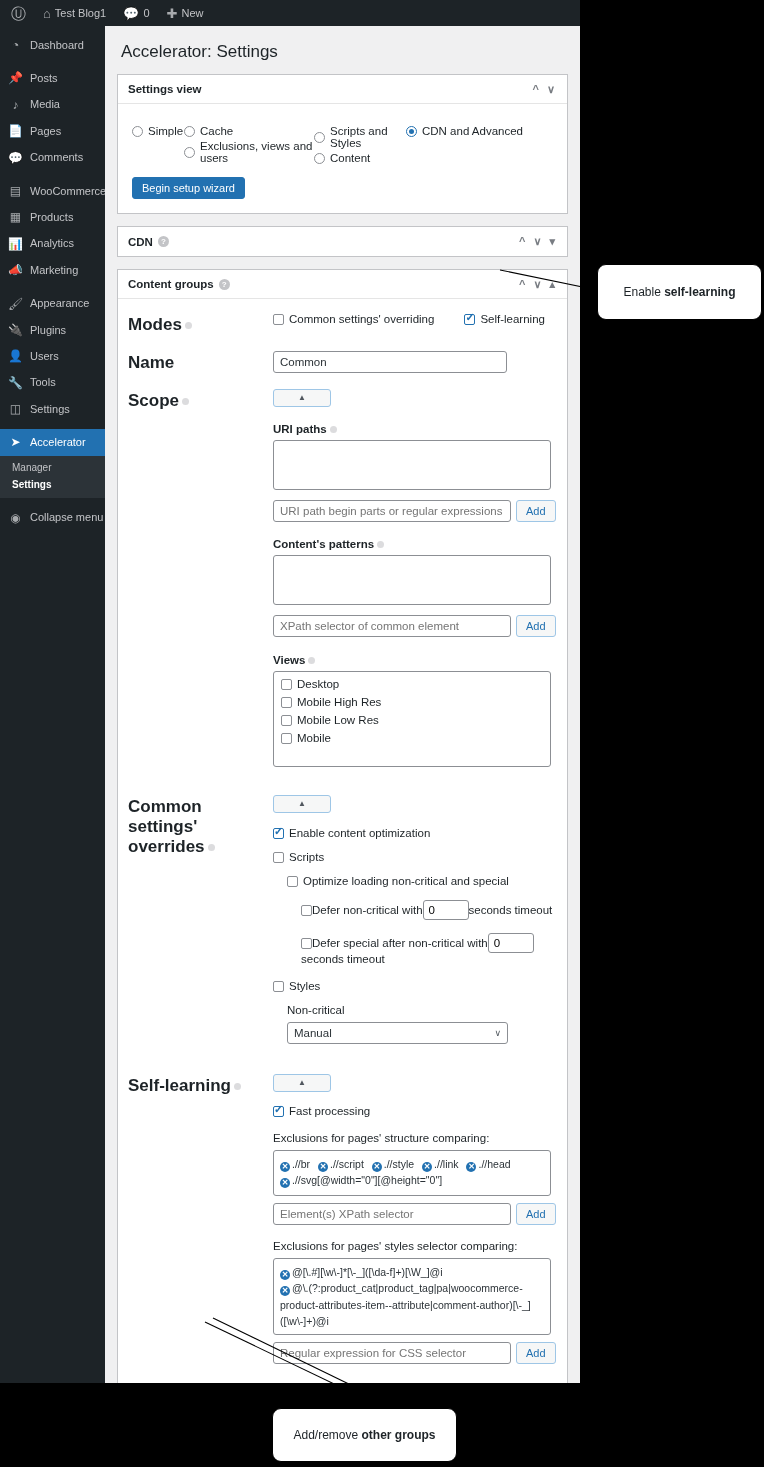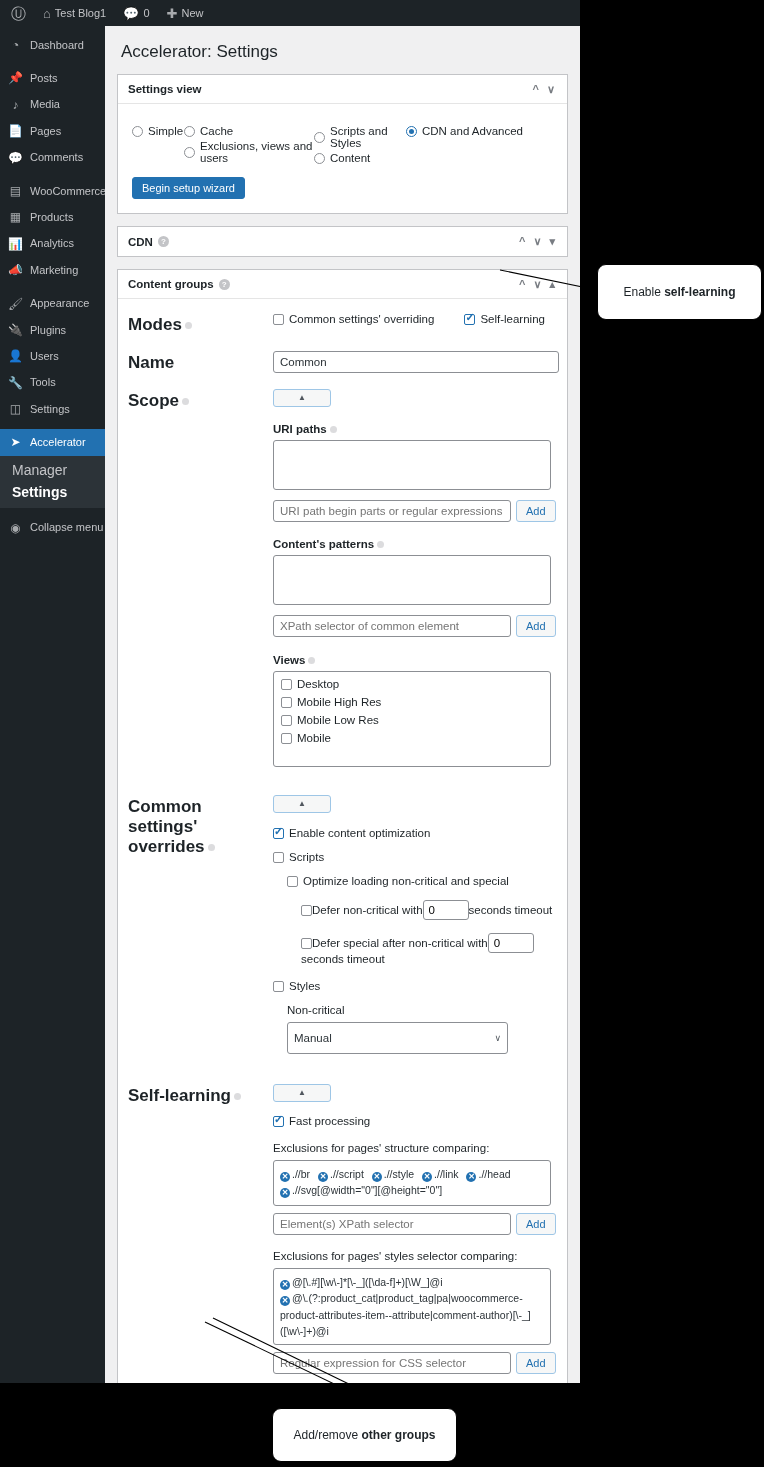--- a/index.html
+++ b/index.html
@@ -34,21 +34,21 @@
   .menu-item .mi-icon { width:15px; text-align:center; font-size:12px; color:#a7aaad; flex:none; }
   .menu-item.current { background:#2271b1; color:#fff; position:relative; }
   .menu-item.current .mi-icon { color:#fff; }
   .menu-item.current:after {
     content:""; position:absolute; right:-8px; top:50%; margin-top:-8px;
     border-top:8px solid transparent; border-bottom:8px solid transparent;
     border-left:8px solid #2271b1;
   }
   .menu-sep { height:7px; }
   .submenu { background:#2c3338; padding:3px 0 5px 0; }
-  .submenu-item { padding:3px 0 3px 12px; color:#c3c4c7; font-size:14px; }
+  .submenu-item { padding:3px 0 3px 12px; color:#c3c4c7; font-size:10px; }
   .submenu-item.active { color:#fff; font-weight:bold; }
   .collapse-row { margin-top:7px; }
 
   #content {
     position:absolute; left:105px; top:26px; right:0; bottom:0;
     background:#f0f0f1; overflow:hidden;
   }
   .page-title { font-size:17px; font-weight:normal; color:#1d2327; padding:16px 0 12px 16px; }
 
   
@@ -108,21 +108,21 @@
   }
   .cbrow { display:flex; align-items:center; gap:5px; font-size:11.5px; }
   .cbrow + .cbrow { margin-top:9px; }
 
   .txt {
     border:1px solid #8c8f94; border-radius:3px; background:#fff;
     font-size:11.5px; padding:4px 6px; font-family:"Liberation Sans", sans-serif;
     color:#2c3338;
   }
   .txt.ph { color:#8a8a8a; }
-  .name-input { width:286px; }
+  .name-input { width:234px; }
 
   .toggle-btn {
     width:58px; height:18px; border:1px solid #9ec6e6; border-radius:3px;
     background:#f6f7f7; color:#50575e; font-size:8px; line-height:16px;
     text-align:center;
   }
   .sublabel { font-size:11.5px; font-weight:bold; margin-bottom:5px; }
   .area {
     width:278px; height:50px; border:1px solid #8c8f94; border-radius:3px;
     background:#fff; resize:none; font-size:11px; padding:5px 6px;
@@ -144,21 +144,21 @@
 
   .nest1 { margin-left:14px; }
   .num {
     width:46px; border:1px solid #8c8f94; border-radius:3px; background:#fff;
     font-size:11.5px; padding:3px 5px; font-family:"Liberation Sans", sans-serif;
   }
   .inline-wrap { display:flex; align-items:center; flex-wrap:wrap; font-size:11.5px; }
 
   .selectbox {
     width:221px; border:1px solid #8c8f94; border-radius:3px; background:#fff;
-    font-size:11.5px; padding:9px 6px; display:flex; align-items:center;
+    font-size:11.5px; padding:4px 6px; display:flex; align-items:center;
     justify-content:space-between; color:#2c3338;
   }
   .selectbox .chev { color:#50575e; font-size:9px; }
 
   
   .tagbox {
     width:278px; border:1px solid #8c8f94; border-radius:3px; background:#fff;
     padding:5px 6px; font-size:10.5px; line-height:1.55; color:#2c3338;
     min-height:46px; word-break:break-word;
   }

